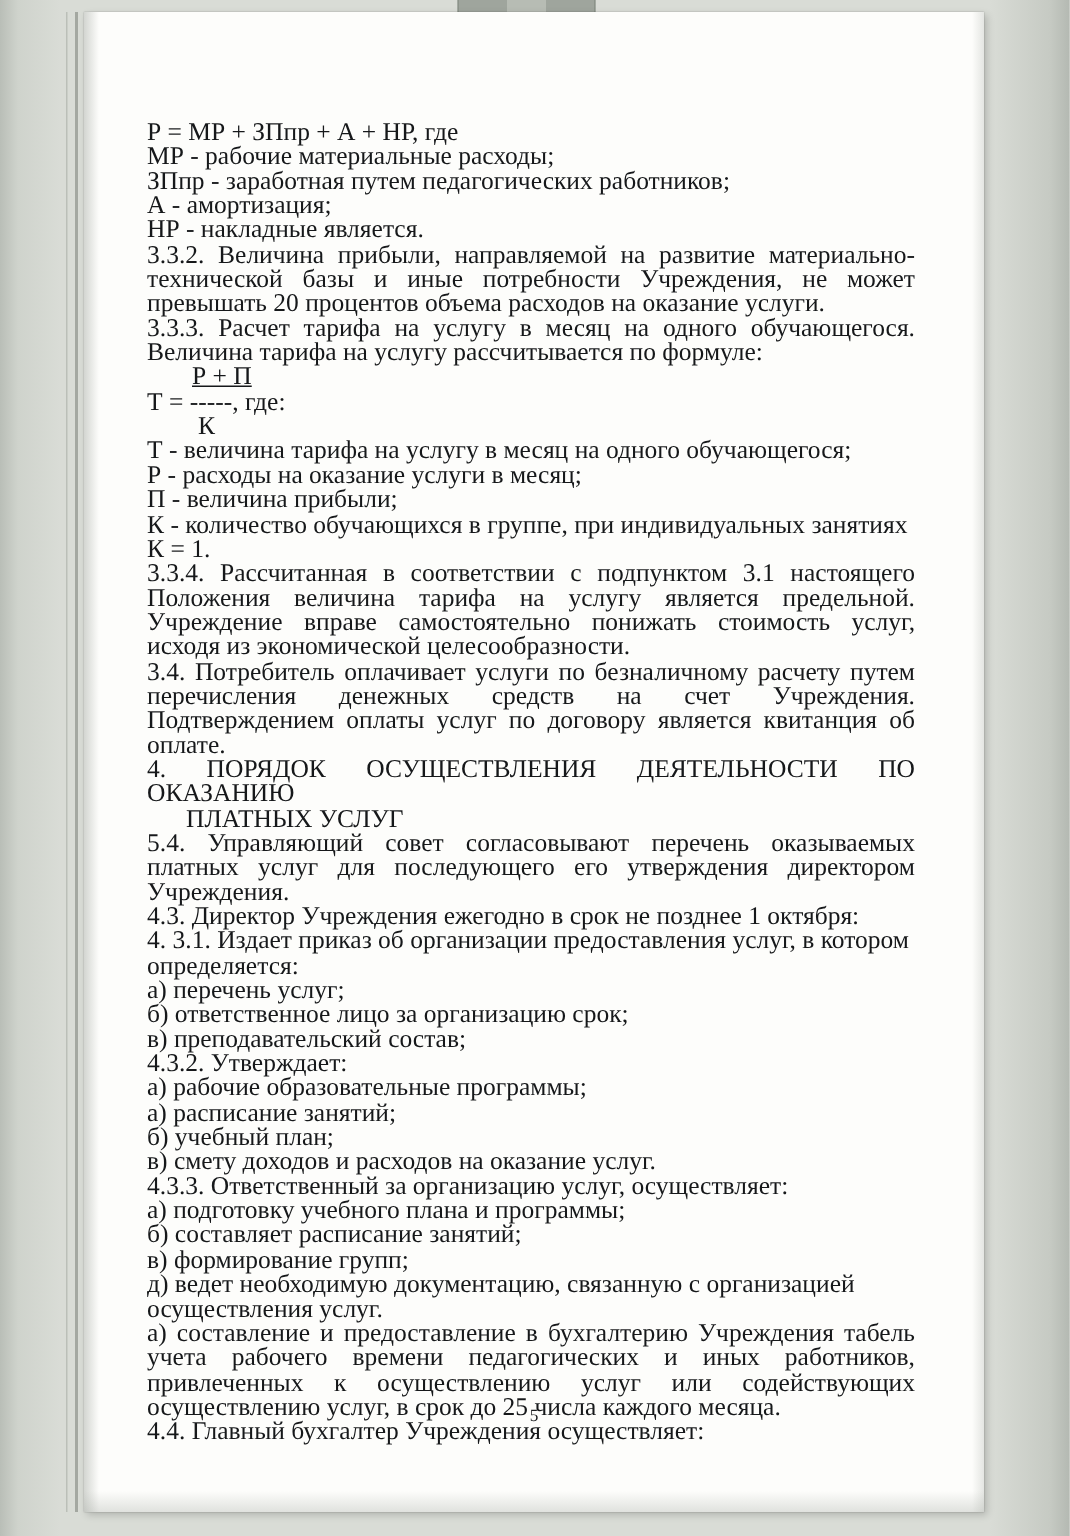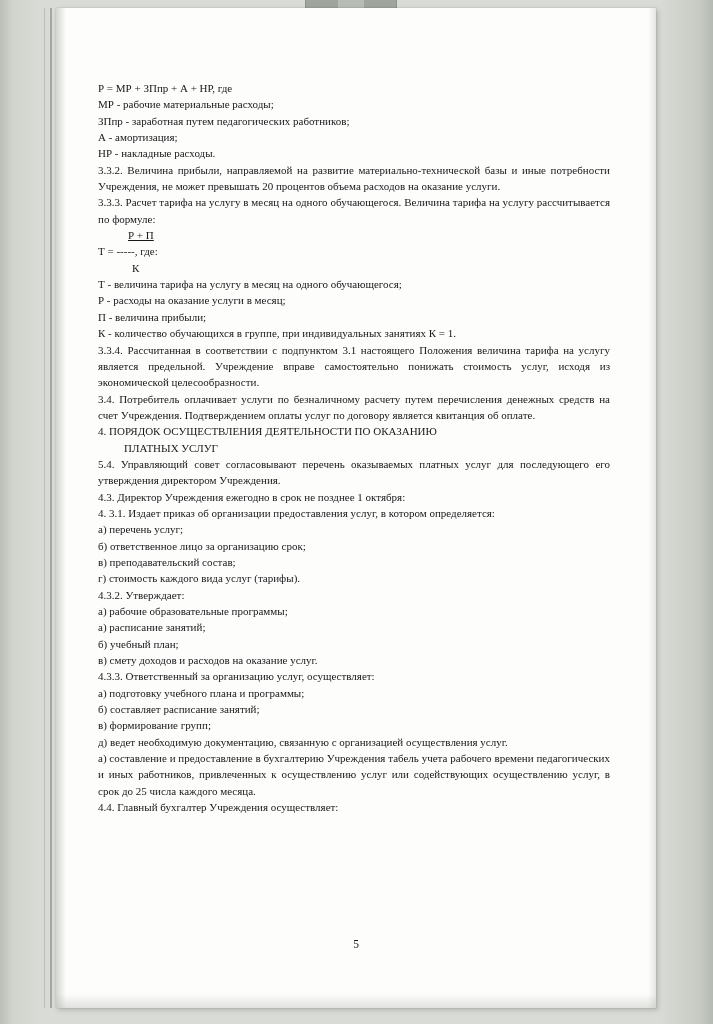--- a/index.html
+++ b/index.html
@@ -90,21 +90,21 @@
     position: absolute;
     right: 0; top: 0;
     width: 8px; height: 100%;
     background: linear-gradient(to left, rgba(170,175,168,0.30), rgba(253,253,251,0));
   }
   #text {
     position: absolute;
     left: 42px;
     top: 72px;
     width: 512px;
-    font-size: 11px;
+    font-size: 17px;
     line-height: 16.35px;
     color: #16181a;
   }
   #text p {
     margin: 0;
     text-align: justify;
     text-indent: 0;
   }
   .nj { text-align: left !important; }
   .heading {
@@ -136,41 +136,40 @@
   <div id="page">
     <div class="page-shade-left"></div>
     <div class="page-shade-right"></div>
     <div class="page-shade-bottom"></div>
 
     <div id="text">
       <p class="nj">Р = МР + ЗПпр + А + НР, где</p>
       <p class="nj">МР - рабочие материальные расходы;</p>
       <p class="nj">ЗПпр - заработная путем педагогических работников;</p>
       <p class="nj">А - амортизация;</p>
-      <p class="nj">НР - накладные расходы.</p>
+      <p class="nj">НР - накладные является.</p>
       <p>3.3.2. Величина прибыли, направляемой на развитие материально-технической базы и иные потребности Учреждения, не может превышать 20 процентов объема расходов на оказание услуги.</p>
       <p>3.3.3. Расчет тарифа на услугу в месяц на одного обучающегося. Величина тарифа на услугу рассчитывается по формуле:</p>
       <p class="nj formula-num">Р + П</p>
       <p class="nj">Т = -----, где:</p>
       <p class="nj formula-den">К</p>
       <p class="nj">Т - величина тарифа на услугу в месяц на одного обучающегося;</p>
       <p class="nj">Р - расходы на оказание услуги в месяц;</p>
       <p class="nj">П - величина прибыли;</p>
       <p class="nj">К - количество обучающихся в группе, при индивидуальных занятиях К = 1.</p>
       <p>3.3.4. Рассчитанная в соответствии с подпунктом 3.1 настоящего Положения величина тарифа на услугу является предельной. Учреждение вправе самостоятельно понижать стоимость услуг, исходя из экономической целесообразности.</p>
       <p>3.4. Потребитель оплачивает услуги по безналичному расчету путем перечисления денежных средств на счет Учреждения. Подтверждением оплаты услуг по договору является квитанция об оплате.</p>
       <p class="heading">4. ПОРЯДОК ОСУЩЕСТВЛЕНИЯ ДЕЯТЕЛЬНОСТИ ПО ОКАЗАНИЮ</p>
       <p class="heading ind-1">ПЛАТНЫХ УСЛУГ</p>
       <p>5.4. Управляющий совет согласовывают перечень оказываемых платных услуг для последующего его утверждения директором Учреждения.</p>
       <p class="nj">4.3. Директор Учреждения ежегодно в срок не позднее 1 октября:</p>
       <p class="nj">4. 3.1. Издает приказ об организации предоставления услуг, в котором определяется:</p>
       <p class="nj">а) перечень услуг;</p>
       <p class="nj">б) ответственное лицо за организацию срок;</p>
       <p class="nj">в) преподавательский состав;</p>
-      <p class="nj">г) стоимость каждого вида услуг (тарифы).</p>
       <p class="nj">4.3.2. Утверждает:</p>
       <p class="nj">а) рабочие образовательные программы;</p>
       <p class="nj">а) расписание занятий;</p>
       <p class="nj">б) учебный план;</p>
       <p class="nj">в) смету доходов и расходов на оказание услуг.</p>
       <p class="nj">4.3.3. Ответственный за организацию услуг, осуществляет:</p>
       <p class="nj">а) подготовку учебного плана и программы;</p>
       <p class="nj">б) составляет расписание занятий;</p>
       <p class="nj">в) формирование групп;</p>
       <p class="nj">д) ведет необходимую документацию, связанную с организацией осуществления услуг.</p>

